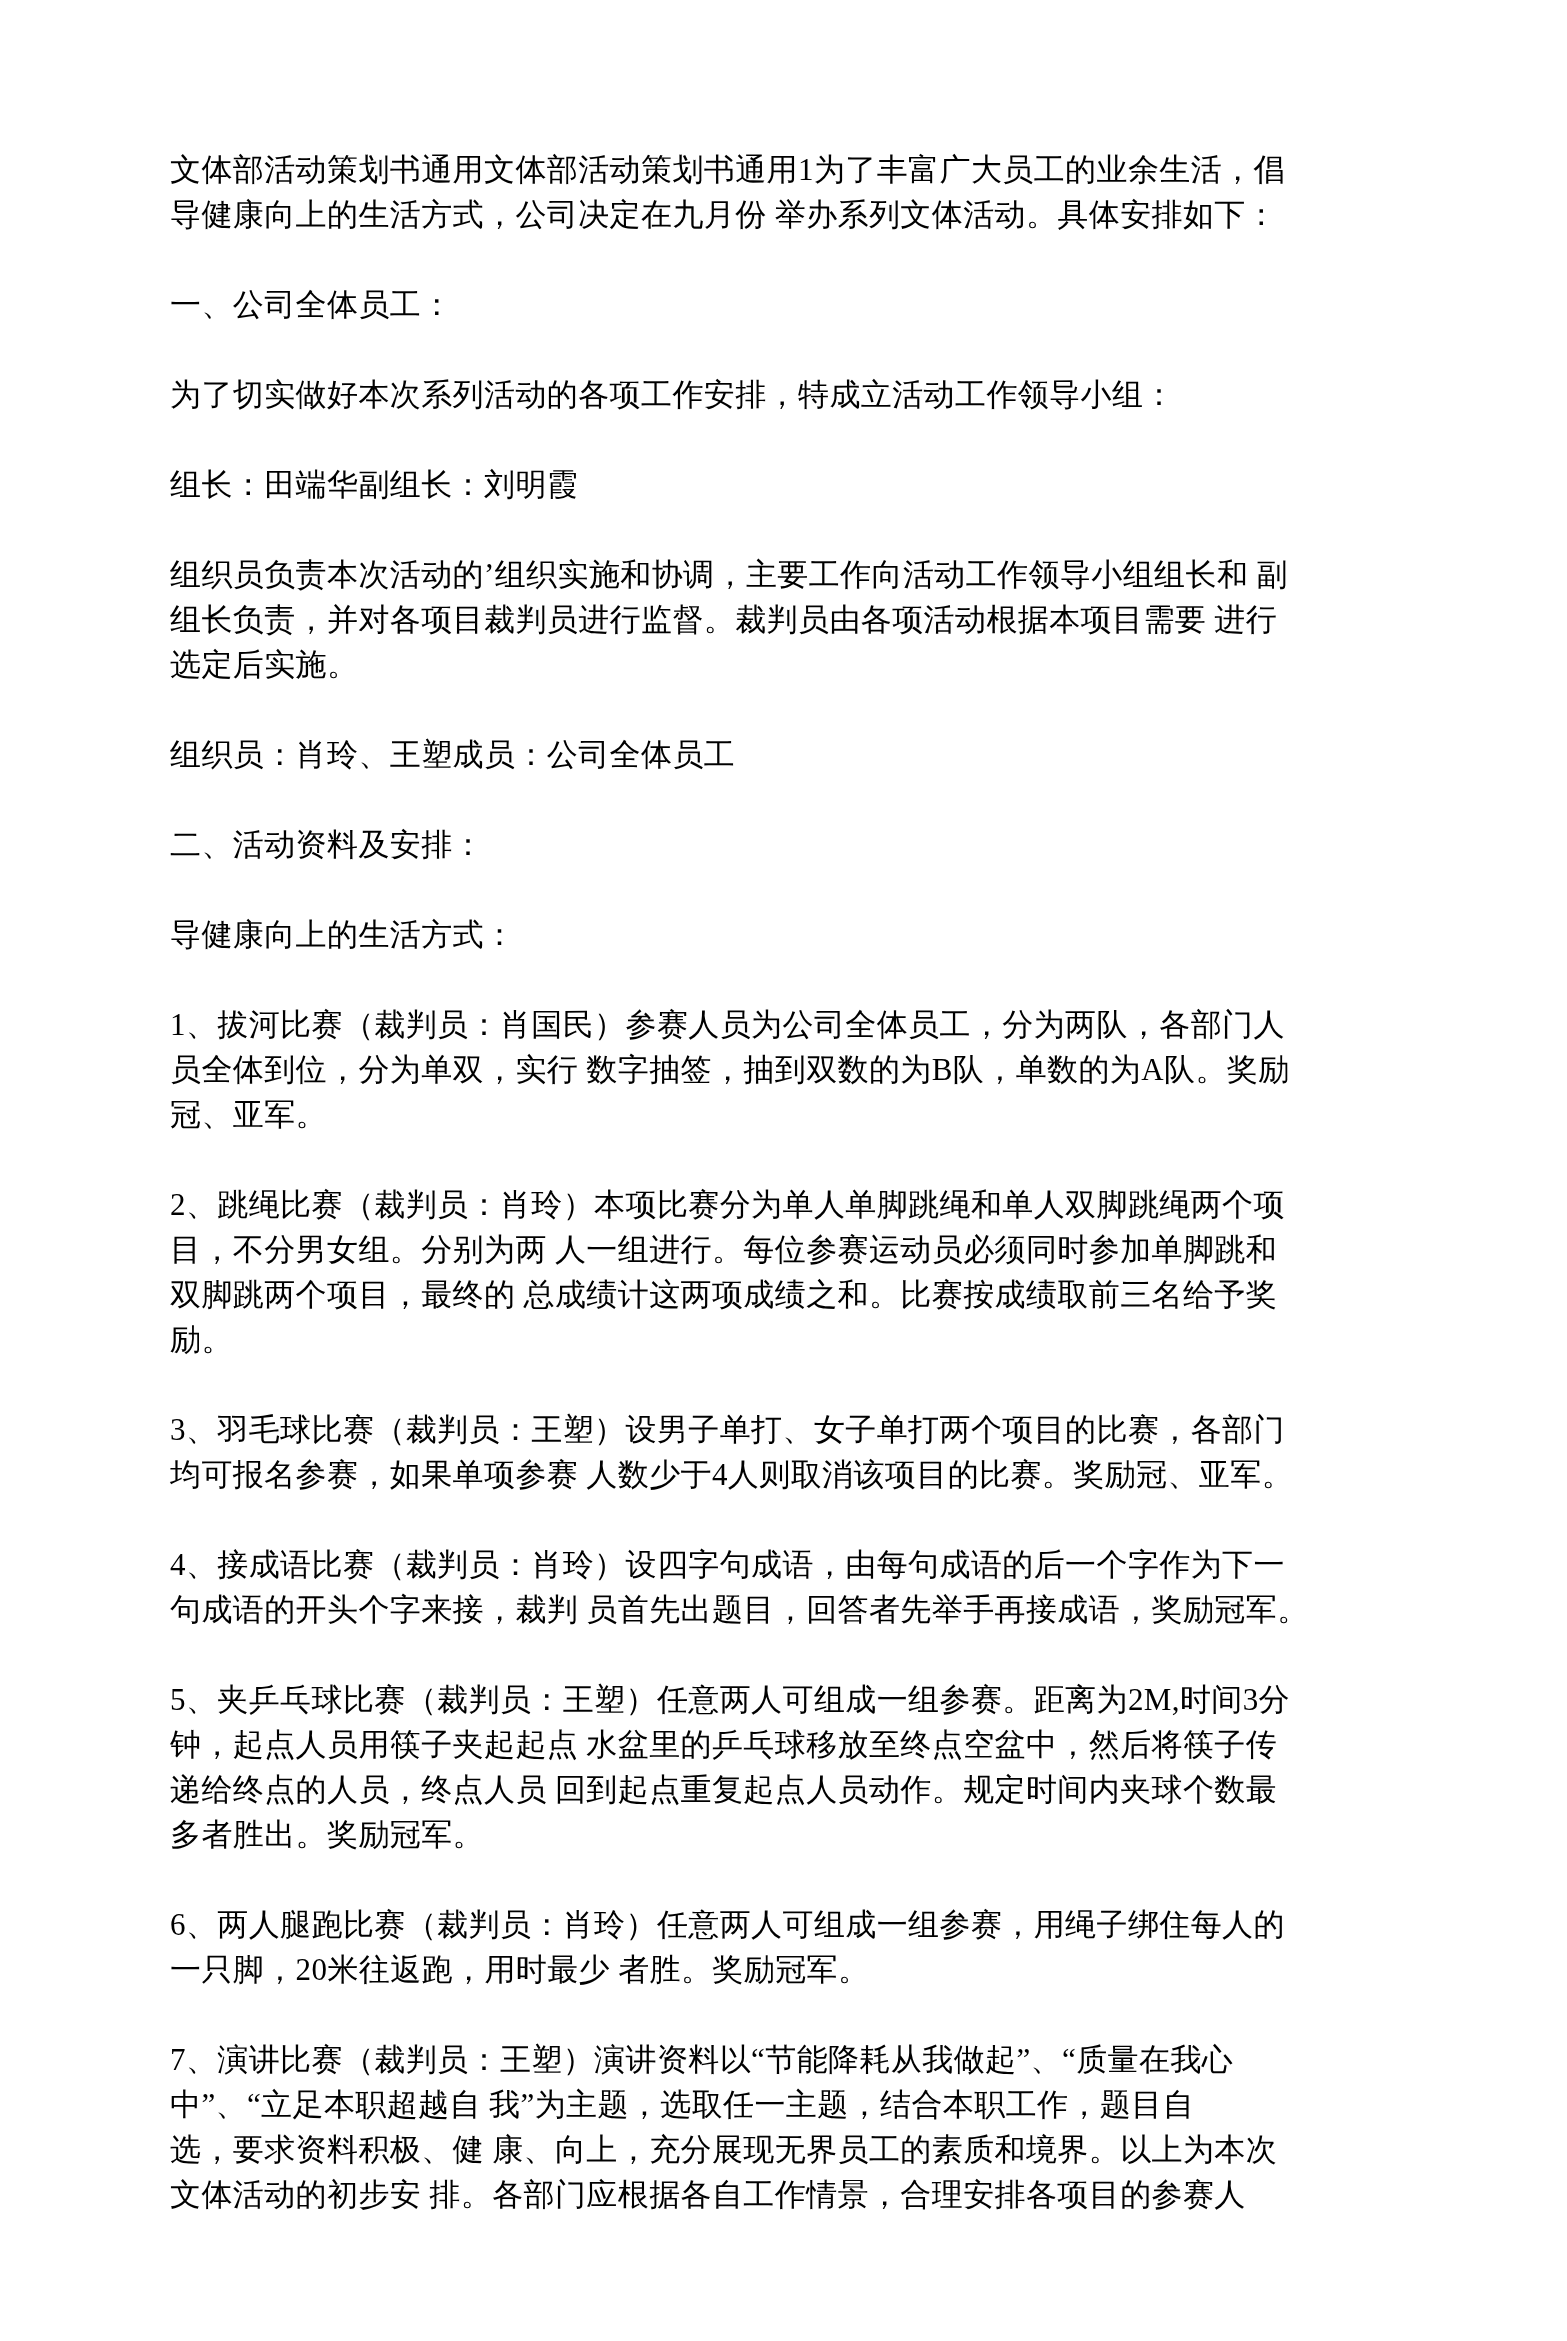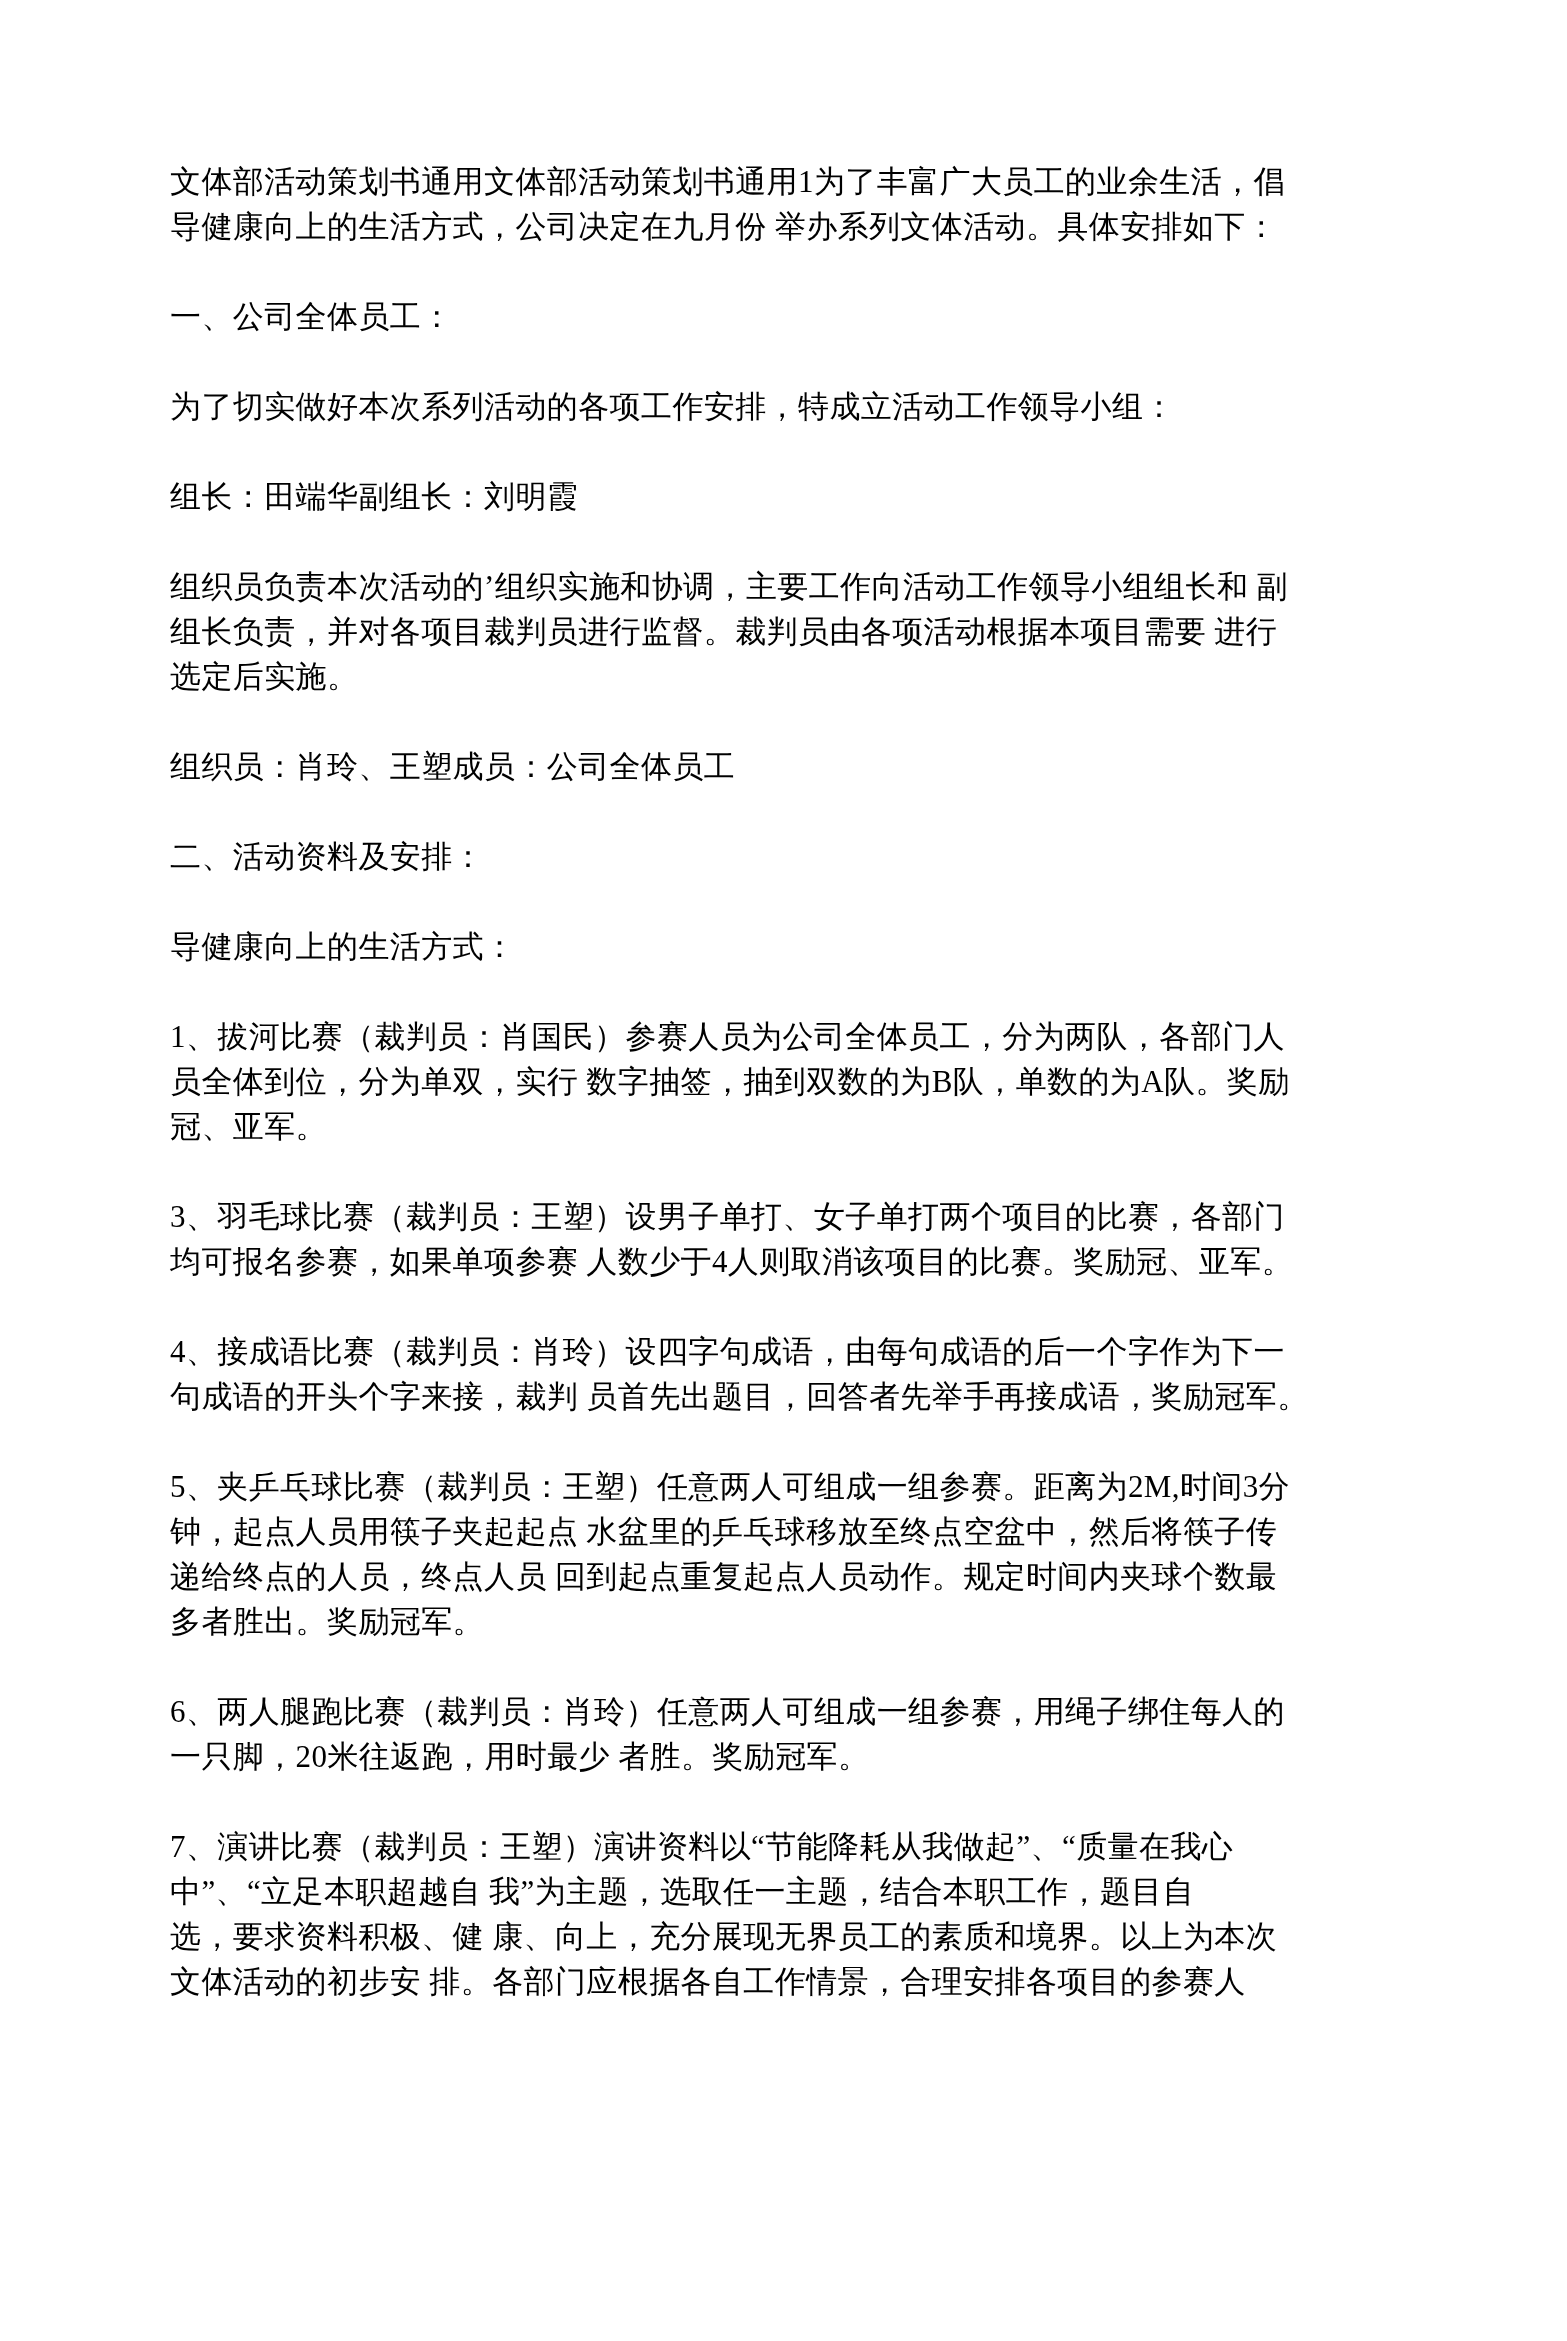--- a/index.html
+++ b/index.html
@@ -18,21 +18,21 @@
     width: 1568px;
     height: 2342px;
     padding: 143px 28px 0 170px;
     background: #ffffff;
     color: #000000;
     font-family: "Liberation Serif", "DejaVu Serif", serif;
     font-size: 31px;
     line-height: 45px;
   }
   .para {
-    margin: 16px 0 45px 0;
+    margin: 4px 0 45px 0;
     white-space: pre-line; 
     text-align: left;
     letter-spacing: 0.4px;
     max-width: 1356px;
   }
 </style>
 </head>
 <body>
 
 <div class="doc-page">
@@ -43,20 +43,24 @@
   <p class="para">组长：田端华副组长：刘明霞</p>
   <p class="para">组织员负责本次活动的’组织实施和协调，主要工作向活动工作领导小组组长和 副
 组长负责，并对各项目裁判员进行监督。裁判员由各项活动根据本项目需要 进行
 选定后实施。</p>
   <p class="para">组织员：肖玲、王塑成员：公司全体员工</p>
   <p class="para">二、活动资料及安排：</p>
   <p class="para">导健康向上的生活方式：</p>
   <p class="para">1、拔河比赛（裁判员：肖国民）参赛人员为公司全体员工，分为两队，各部门人
 员全体到位，分为单双，实行 数字抽签，抽到双数的为B队，单数的为A队。奖励
 冠、亚军。</p>
+  <p class="para">2、跳绳比赛（裁判员：肖玲）本项比赛分为单人单脚跳绳和单人双脚跳绳两个项
+目，不分男女组。分别为两 人一组进行。每位参赛运动员必须同时参加单脚跳和
+双脚跳两个项目，最终的 总成绩计这两项成绩之和。比赛按成绩取前三名给予奖
+励。</p>
   <p class="para">3、羽毛球比赛（裁判员：王塑）设男子单打、女子单打两个项目的比赛，各部门
 均可报名参赛，如果单项参赛 人数少于4人则取消该项目的比赛。奖励冠、亚军。</p>
   <p class="para">4、接成语比赛（裁判员：肖玲）设四字句成语，由每句成语的后一个字作为下一
 句成语的开头个字来接，裁判 员首先出题目，回答者先举手再接成语，奖励冠军。</p>
   <p class="para">5、夹乒乓球比赛（裁判员：王塑）任意两人可组成一组参赛。距离为2M,时间3分
 钟，起点人员用筷子夹起起点 水盆里的乒乓球移放至终点空盆中，然后将筷子传
 递给终点的人员，终点人员 回到起点重复起点人员动作。规定时间内夹球个数最
 多者胜出。奖励冠军。</p>
   <p class="para">6、两人腿跑比赛（裁判员：肖玲）任意两人可组成一组参赛，用绳子绑住每人的
 一只脚，20米往返跑，用时最少 者胜。奖励冠军。</p>

